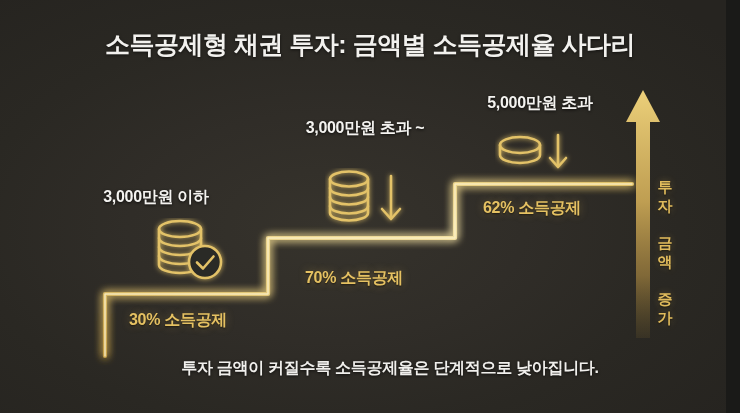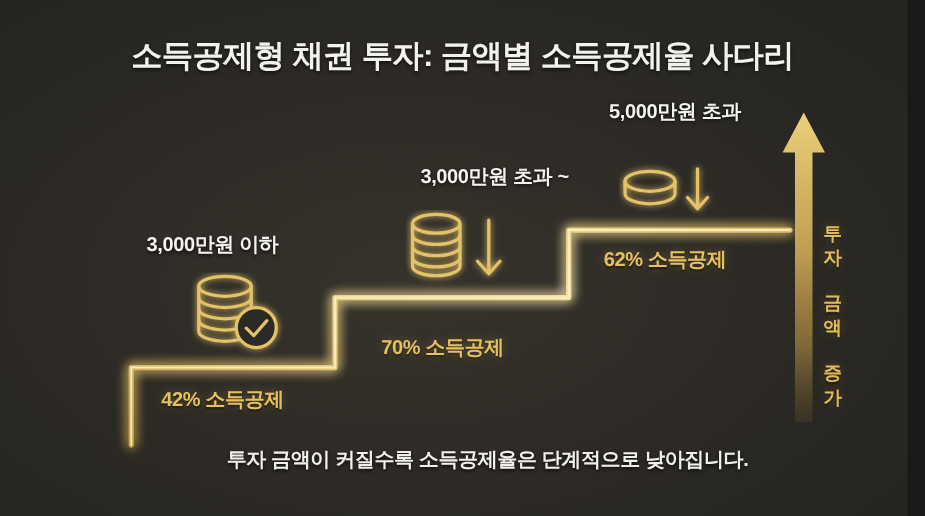--- a/index.html
+++ b/index.html
@@ -48,23 +48,23 @@
     position: absolute;
     color: #f4f3f0;
     font-size: 16px;
     font-weight: bold;
     text-align: center;
     letter-spacing: -0.3px;
     line-height: 21px;
     text-shadow: 0 1px 3px rgba(0,0,0,0.75);
     white-space: nowrap;
   }
-  #amount-1 { left: 80px;  top: 186px; width: 180px; }
-  #amount-2 { left: 275px; top: 131px; width: 180px; text-align: right; }
-  #amount-3 { left: 450px; top: 79px;  width: 180px; }
+  #amount-1 { left: 66px;  top: 186px; width: 180px; }
+  #amount-2 { left: 275px; top: 117px; width: 180px; }
+  #amount-3 { left: 450px; top: 92px;  width: 180px; }
 
   
   .tier-rate {
     position: absolute;
     color: #e5c162;
     font-size: 16px;
     font-weight: bold;
     letter-spacing: -0.3px;
     text-shadow: 0 0 8px rgba(229,193,98,0.35), 0 1px 2px rgba(0,0,0,0.7);
     white-space: nowrap;
@@ -182,21 +182,21 @@
       <ellipse cx="27" cy="11" rx="21" ry="8"></ellipse>
       <path d="M 6 11 L 6 20 A 21 8 0 0 0 48 20 L 48 11"></path>
       <path d="M 6 20 L 6 29 A 21 8 0 0 0 48 29 L 48 20"></path>
       <path d="M 6 29 L 6 38 A 21 8 0 0 0 48 38 L 48 29"></path>
       <path d="M 6 38 L 6 47 A 21 8 0 0 0 48 47 L 48 38"></path>
       <circle cx="52" cy="44" r="16" fill="#2c2a25"></circle>
       <path d="M 44 44.5 L 50 50.5 L 60.5 38.5"></path>
     </g>
   </svg>
 
-  <div class="tier-rate" id="rate-1">42% 소득공제</div>
+  <div class="tier-rate" id="rate-1">30% 소득공제</div>
 
   <div class="tier-amount" id="amount-2">
     <div>3,000만원 초과 ~</div>
   </div>
 
   <svg class="tier-icon" id="icon-2" width="82" height="62" viewBox="0 0 82 62">
     <g filter="url(#softGlow)" fill="none" stroke="#e3c268" stroke-width="2.6" stroke-linecap="round" stroke-linejoin="round">
       <ellipse cx="24" cy="11" rx="19" ry="7.5"></ellipse>
       <path d="M 5 11 L 5 20 A 19 7.5 0 0 0 43 20 L 43 11"></path>
       <path d="M 5 20 L 5 29 A 19 7.5 0 0 0 43 29 L 43 20"></path>

